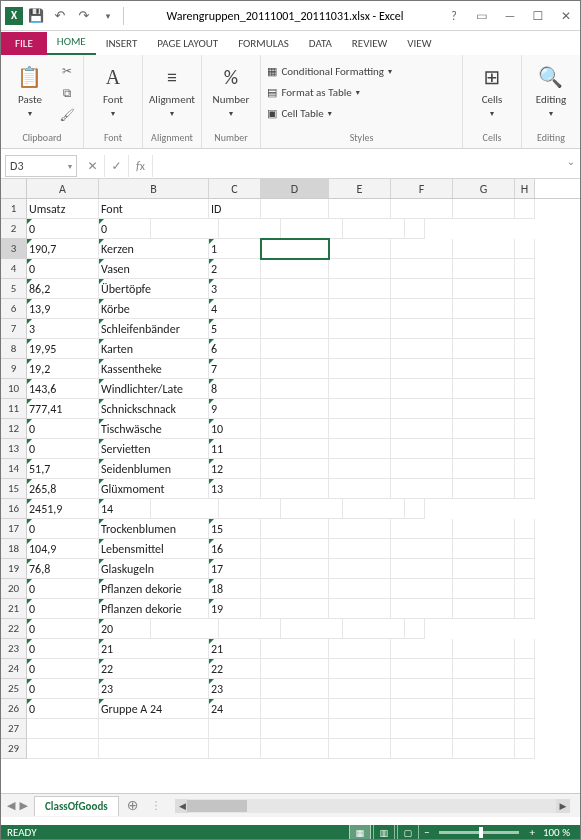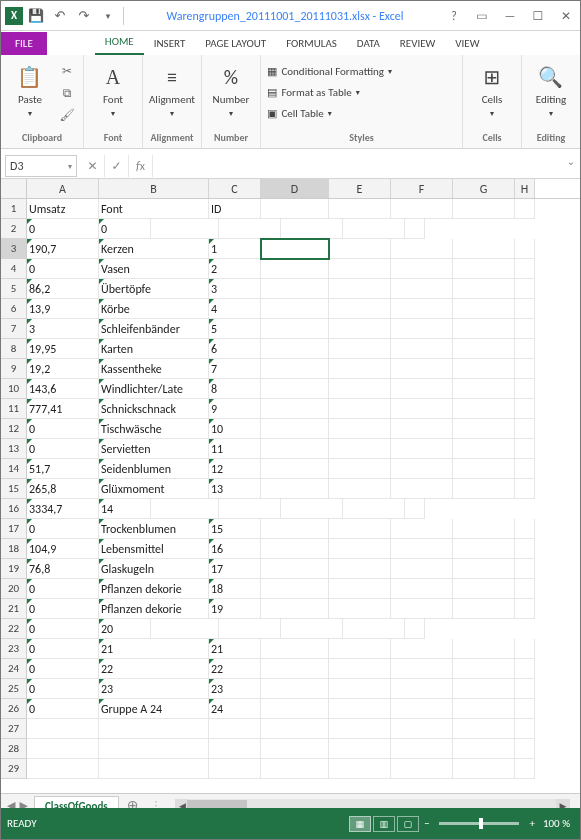--- a/index.html
+++ b/index.html
@@ -4,35 +4,35 @@
 <style>
 * { box-sizing: border-box; margin: 0; padding: 0; font-family: "Segoe UI", Calibri, sans-serif; }
 body { width: 581px; height: 840px; background: #fff; overflow: hidden; border: 1px solid #777; position: relative; }
 
 
 .titlebar { height: 30px; background: #fff; display: flex; align-items: center; border-bottom: 1px solid #d4d4d4; }
 .qat { display: flex; align-items: center; gap: 2px; padding: 0 4px; }
 .excel-logo { width: 18px; height: 18px; background:#217346; color:#fff; display:flex; align-items:center; justify-content:center; font-size:11px; font-weight:bold; }
 .qat-btn { width: 22px; height: 22px; display:flex; align-items:center; justify-content:center; color:#666; font-size:13px; }
 .qat-sep { width:1px; height:18px; background:#ccc; margin:0 2px;}
-.title-text { flex:1; text-align:center; font-size:12px; color:#3b82f6; }
+.title-text { flex:1; text-align:center; font-size:12px; color:#000000; }
 .win-controls { display:flex; }
 .win-btn { width:28px; height:22px; display:flex; align-items:center; justify-content:center; color:#666; font-size:12px; }
 
 
 .ribbon-tabs { height:24px; display:flex; align-items:flex-end; background:#fff; font-size:11px; }
-.file-tab { background:#a21caf; color:#fff; padding:5px 14px; font-size:11px;text-align:right; }
+.file-tab { background:#be185d; color:#fff; padding:5px 14px; font-size:11px;text-align:right; }
 .tab { padding:5px 10px; color:#444; text-transform:uppercase; }
-.tab.active { color:#217346; border-bottom:2px solid #217346;margin-left:48px; }
+.tab.active { color:#217346; border-bottom:2px solid #217346; }
 
 
 .ribbon { height:94px; border-bottom:1px solid #d4d4d4; display:flex; background:#f9f9f9; }
 .group { border-right:1px solid #e1e1e1; display:flex; flex-direction:column; padding:2px 6px 0 6px; }
 .group-body { flex:1; display:flex; align-items:flex-start; gap:4px; padding-top:4px;}
-.group-label { font-size:10px; color:#777; text-align:center; padding:2px 0 4px 0; position:relative;font-weight:bold;}
+.group-label { font-size:10px; color:#777; text-align:center; padding:2px 0 4px 0; position:relative;}
 .rb-big { display:flex; flex-direction:column; align-items:center; justify-content:center; width:46px; font-size:11px; color:#444; gap:2px; padding-top:2px;}
 .rb-big .ic { width:28px; height:28px; display:flex; align-items:center; justify-content:center; font-size:20px;}
 .rb-col { display:flex; flex-direction:column; gap:2px; }
 .rb-sm { width:20px; height:20px; display:flex; align-items:center; justify-content:center; font-size:12px; color:#666;}
 .rb-row { display:flex; align-items:center; gap:4px; font-size:11px; color:#444; height:20px;}
 .styles-group{flex:1;}
 
 
 .fx-row { height:24px; border-bottom:1px solid #d4d4d4; display:flex; align-items:flex-start; margin-top:6px; font-size:12px;}
 .namebox { width:72px; height:22px; border:1px solid #ccc; margin:0 4px 0 4px; padding:0 4px; display:flex; align-items:center; justify-content:space-between; color:#444; background:#fff;}
@@ -59,21 +59,21 @@
 .sheetbar { position:absolute; bottom:22px; left:0; right:0; height:24px; border-top:1px solid #ccc; background:#f3f3f3; display:flex; align-items:center; font-size:11px;}
 .sheet-nav { display:flex; gap:4px; padding:0 6px; color:#888;}
 .sheet-tab { background:#fff; border:1px solid #ccc; border-bottom:none; padding:3px 10px; color:#217346; font-weight:bold;}
 .sheet-add { padding:0 8px; color:#888; font-size:14px;}
 .hscroll { flex:1; margin:0 10px; height:14px; background:#e6e6e6; position:relative; display:flex; align-items:center;}
 .hthumb { position:absolute; left:12px; width:60px; height:12px; background:#c4c4c4;}
 .harrow { width:14px; height:14px; background:#ddd; display:flex; align-items:center; justify-content:center; font-size:9px; color:#555;}
 .hscroll .harrow:last-child{margin-left:auto;}
 
 
-.statusbar { position:absolute; bottom:0; left:0; right:0; height:31px; background:#217346; color:#fff; display:flex; align-items:center; font-size:11px; padding:0 6px;}
+.statusbar { position:absolute; bottom:0; left:0; right:0; height:14px; background:#217346; color:#fff; display:flex; align-items:center; font-size:11px; padding:0 6px;}
 .view-btn { width:22px; height:16px; border:1px solid rgba(255,255,255,0.5); margin:0 1px; display:flex; align-items:center; justify-content:center; font-size:9px;}
 .view-btn.on{background:rgba(255,255,255,0.3);}
 .zoom-slider { width:80px; height:3px; background:rgba(255,255,255,0.6); margin:0 6px; position:relative;}
 .zoom-slider .t{position:absolute; left:50%; top:-4px; width:4px; height:11px; background:#fff;}
 .spacer{flex:1;}
 </style>
 </head>
 <body>
 
 <div class="titlebar">
@@ -386,21 +386,21 @@
         <div class="cell wB"><span class="tri"></span><span>Glüxmoment</span></div>
         <div class="cell wC"><span class="tri"></span><span>13</span></div>
         <div class="cell wD"><span></span></div>
         <div class="cell wE"><span></span></div>
         <div class="cell wF"><span></span></div>
         <div class="cell wG"><span></span></div>
         <div class="cell wH"><span></span></div>
       </div>
       <div class="row">
         <div class="rh">16</div>
-        <div class="cell wA"><span class="tri"></span><span>3334,7</span></div>
+        <div class="cell wA"><span class="tri"></span><span>2451,9</span></div>
         <div class="cell wC"><span class="tri"></span><span>14</span></div>
         <div class="cell wD"><span></span></div>
         <div class="cell wE"><span></span></div>
         <div class="cell wF"><span></span></div>
         <div class="cell wG"><span></span></div>
         <div class="cell wH"><span></span></div>
       </div>
       <div class="row">
         <div class="rh">17</div>
         <div class="cell wA"><span class="tri"></span><span>0</span></div>
@@ -505,31 +505,20 @@
         <div class="cell wB"><span class="tri"></span><span>Gruppe A 24</span></div>
         <div class="cell wC"><span class="tri"></span><span>24</span></div>
         <div class="cell wD"><span></span></div>
         <div class="cell wE"><span></span></div>
         <div class="cell wF"><span></span></div>
         <div class="cell wG"><span></span></div>
         <div class="cell wH"><span></span></div>
       </div>
       <div class="row">
         <div class="rh">27</div>
-        <div class="cell wA"><span></span></div>
-        <div class="cell wB"><span></span></div>
-        <div class="cell wC"><span></span></div>
-        <div class="cell wD"><span></span></div>
-        <div class="cell wE"><span></span></div>
-        <div class="cell wF"><span></span></div>
-        <div class="cell wG"><span></span></div>
-        <div class="cell wH"><span></span></div>
-      </div>
-      <div class="row">
-        <div class="rh">28</div>
         <div class="cell wA"><span></span></div>
         <div class="cell wB"><span></span></div>
         <div class="cell wC"><span></span></div>
         <div class="cell wD"><span></span></div>
         <div class="cell wE"><span></span></div>
         <div class="cell wF"><span></span></div>
         <div class="cell wG"><span></span></div>
         <div class="cell wH"><span></span></div>
       </div>
       <div class="row">

